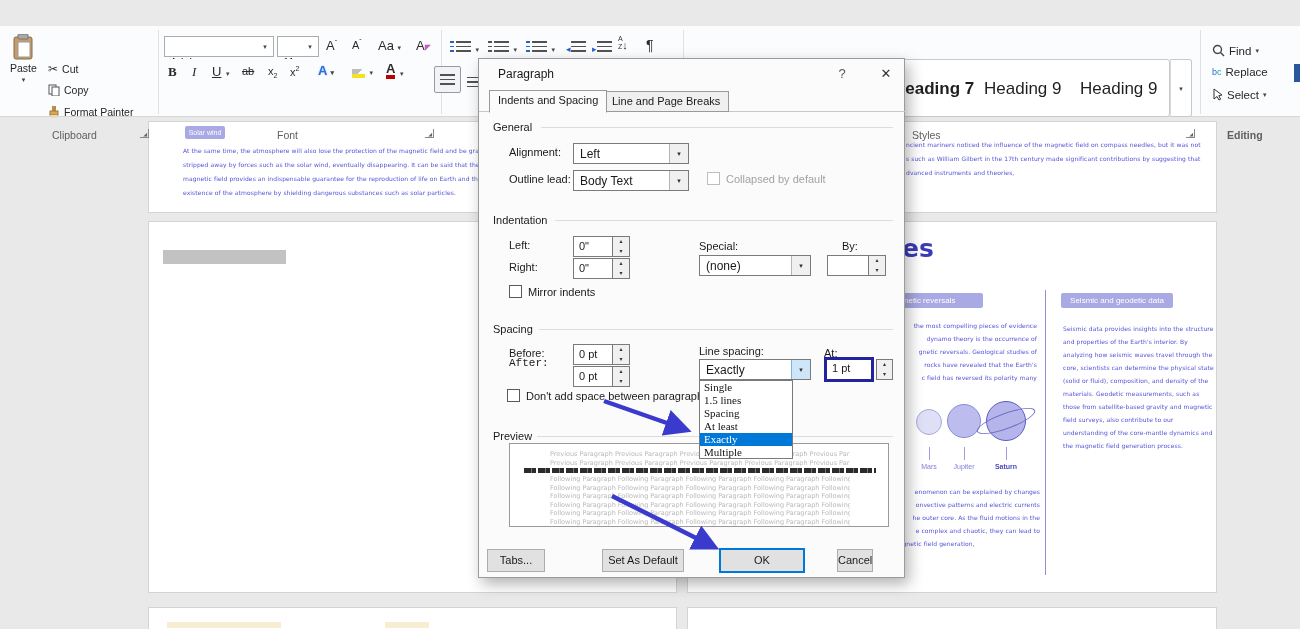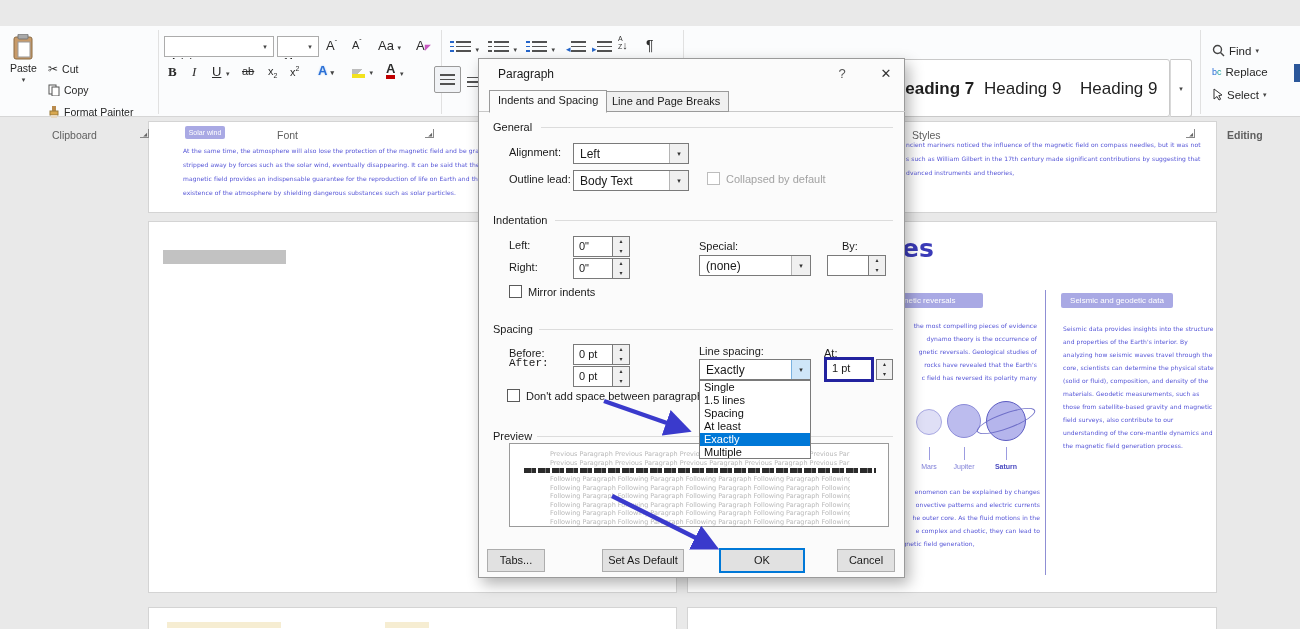--- a/index.html
+++ b/index.html
@@ -59,21 +59,21 @@
   .flabel { position:absolute; font-size:11px; color:#1a1a1a; white-space:nowrap;}
   .combo { position:absolute; height:21px; border:1px solid #7a7a7a; background:#fff; display:flex; }
   .combo .val { flex:1; padding:3px 6px; font-size:12px; white-space:nowrap; overflow:hidden;}
   .combo .dd { width:19px; background:#f0f0f0; border-left:1px solid #b5b5b5; text-align:center; font-size:7px; line-height:19px; color:#333;}
   .combo.open .dd { background:#cfe6f8; border-left:1px solid #7ab2e0;}
   .fbox { position:absolute; height:21px; border:1px solid #7a7a7a; background:#fff; font-size:11px; padding:3px 5px; white-space:nowrap;}
   .spin { position:absolute; width:17px; height:21px; border:1px solid #7a7a7a; border-left:none; background:#f0f0f0; display:flex; flex-direction:column;}
   .spin span { flex:1; text-align:center; font-size:6px; line-height:9px; color:#333;}
   .chk { position:absolute; width:13px; height:13px; border:1px solid #5a5a5a; background:#fff; }
   .chk.dis { border-color:#bdbdbd; }
-  .dlg-dd { position:absolute; left:220px; top:321px; width:112px; height:79px; background:#fff; border:1px solid #7a7a7a; z-index:6;}
+  .dlg-dd { position:absolute; left:220px; top:321px; width:94px; height:79px; background:#fff; border:1px solid #7a7a7a; z-index:6;font-family:Liberation Serif, serif;}
   .dd-item { height:13px; font-size:11px; line-height:13px; padding-left:4px; color:#111; white-space:nowrap;}
   .dd-item.sel { background:#0078d7; color:#fff; }
   .pvbox { position:absolute; left:30px; top:384px; width:380px; height:84px; border:1px solid #9a9a9a; background:#fff; overflow:hidden;}
   .pvline { position:absolute; left:40px; width:300px; font-size:6.5px; color:#b9b9b9; white-space:nowrap; overflow:hidden; font-family:"DejaVu Sans", sans-serif;}
   .pvdense { position:absolute; left:14px; width:352px; height:5px;
      background:repeating-linear-gradient(90deg,#2b2b2b 0 7px, #777 7px 8px, #2b2b2b 8px 12px, #fff 12px 14px);}
   .dbtn { position:absolute; height:23px; background:#e1e1e1; border:1px solid #adadad; font-size:11px; text-align:center; line-height:21px;}
   .dbtn.primary { border:2px solid #0078d7; height:25px; line-height:21px; background:#e1e1e1;}
 
   .accent-sliver { position:absolute; left:1294px; top:64px; width:6px; height:18px; background:#2b579a; z-index:6;}
@@ -375,21 +375,21 @@
       <div class="pvline" style="top:39.5px;">Following Paragraph Following Paragraph Following Paragraph Following Paragraph Following Paragraph Following Paragraph</div>
       <div class="pvline" style="top:48px;">Following Paragraph Following Paragraph Following Paragraph Following Paragraph Following Paragraph Following Paragraph</div>
       <div class="pvline" style="top:56.5px;">Following Paragraph Following Paragraph Following Paragraph Following Paragraph Following Paragraph Following Paragraph</div>
       <div class="pvline" style="top:65px;">Following Paragraph Following Paragraph Following Paragraph Following Paragraph Following Paragraph Following Paragraph</div>
       <div class="pvline" style="top:73.5px;">Following Paragraph Following Paragraph Following Paragraph Following Paragraph Following Paragraph Following Paragraph</div>
     </div>
 
     <div class="dbtn" style="left:8px; top:490px; width:58px;">Tabs...</div>
     <div class="dbtn" style="left:123px; top:490px; width:82px;">Set As Default</div>
     <div class="dbtn primary" style="left:240px; top:489px; width:86px;">OK</div>
-    <div class="dbtn" style="left:358px; top:490px; width:58px;">Cancel</div>
+    <div class="dbtn" style="left:358px; top:490px; width:36px;">Cancel</div>
   </div>
 
   <svg class="arrows" width="1300" height="629">
     <defs>
       <marker id="ah" markerWidth="6" markerHeight="6" refX="4.2" refY="3" orient="auto">
         <path d="M0,0 L6,3 L0,6 Z" fill="#3a3acc"></path>
       </marker>
     </defs>
     <line x1="604" y1="401" x2="684" y2="429" stroke="#3a3acc" stroke-width="4.5" marker-end="url(#ah)"></line>
     <line x1="612" y1="496" x2="712" y2="546" stroke="#3a3acc" stroke-width="4.5" marker-end="url(#ah)"></line>

